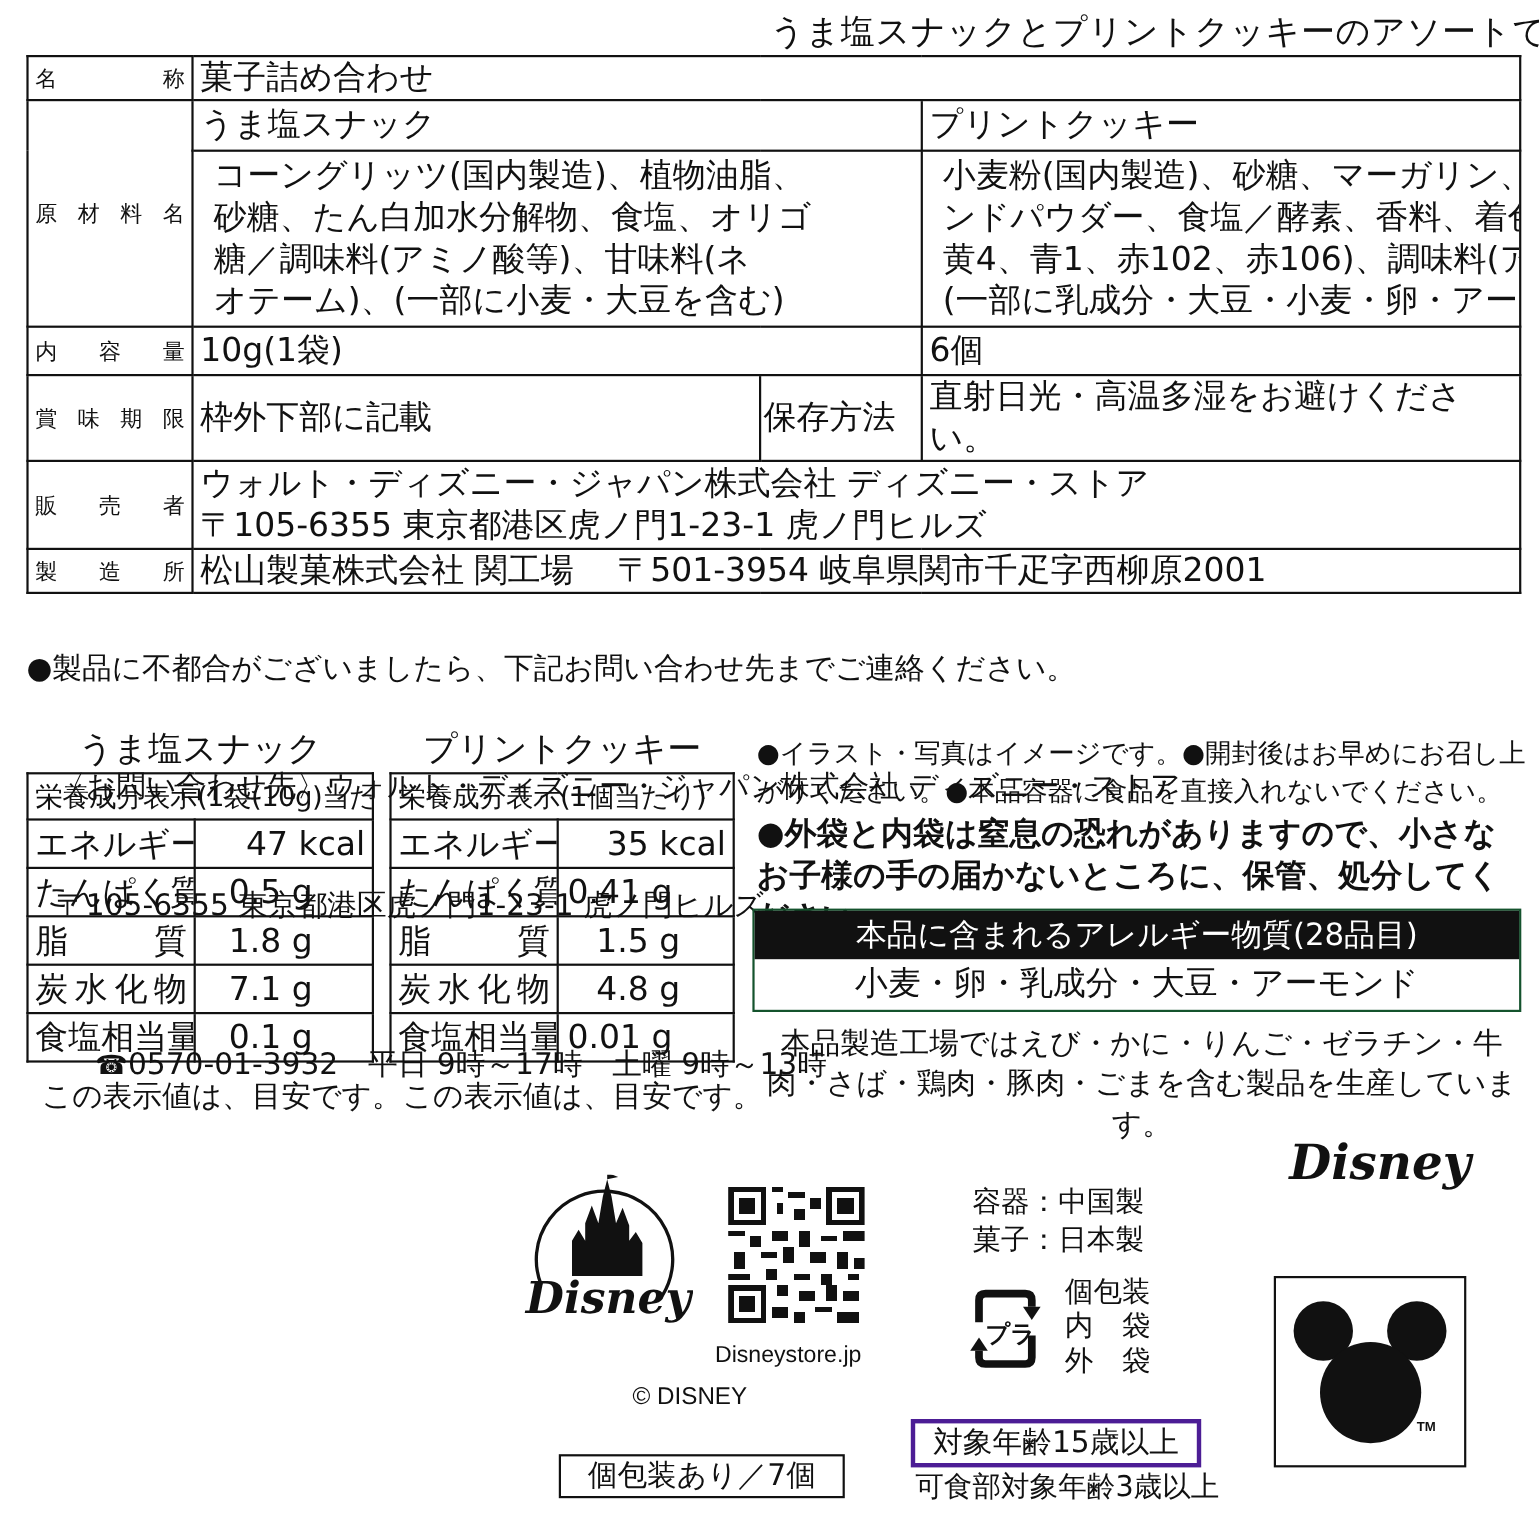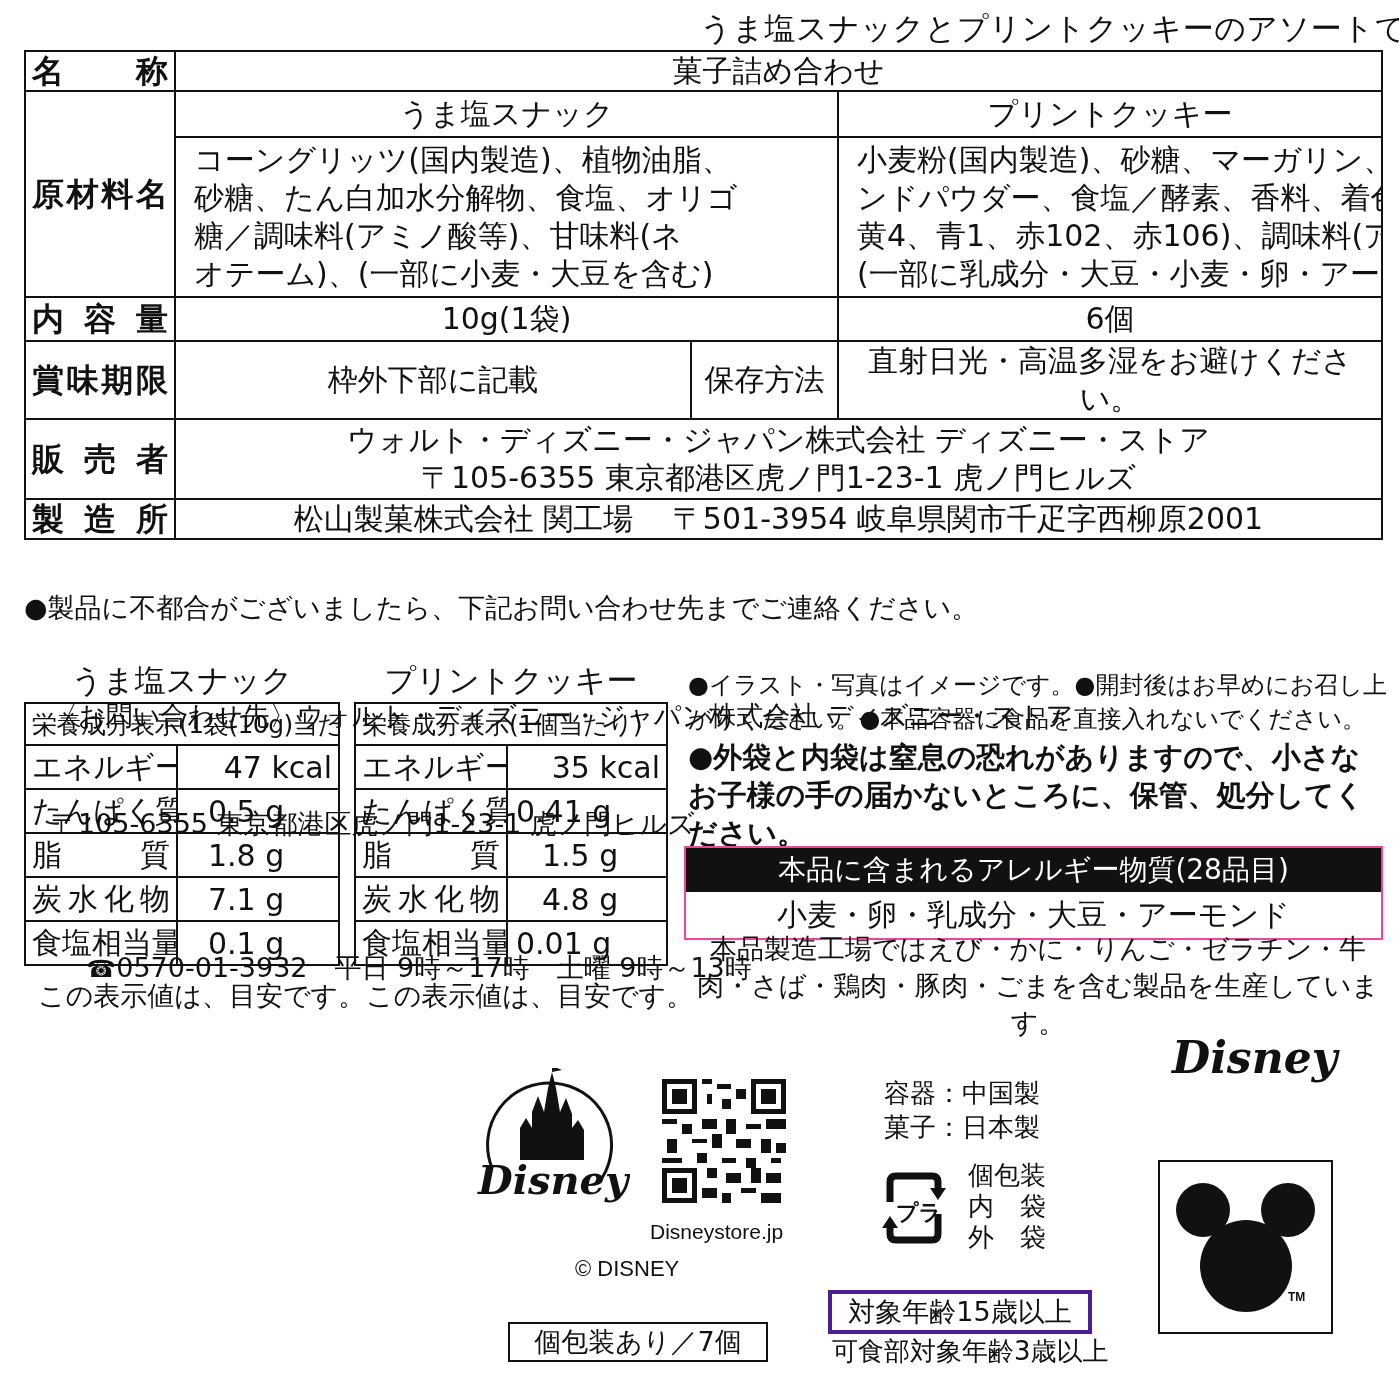--- a/index.html
+++ b/index.html
@@ -4,36 +4,36 @@
 <style>
   html, body { margin:0; padding:0; background:#ffffff; }
   body { width:1399px; height:1399px; position:relative; overflow:hidden;
          font-family:"DejaVu Sans", "Liberation Sans", sans-serif; color:#111; }
   .abs { position:absolute; }
   .hdr-title { left:0; width:1399px; top:8px; text-align:right; font-size:31px; letter-spacing:0.5px;padding-left:40px; }
 
   
   table.main { position:absolute; left:24px; top:50px; width:1359px; border-collapse:collapse; table-layout:fixed; }
   table.main td { border:2px solid #111; padding:0 6px; font-size:30px; line-height:38px; vertical-align:middle; }
-  table.main td.lbl { width:136px; text-align:justify; text-align-last:justify; font-size:32px; padding:0 6px;font-weight:bold; }
-  .center { text-align:center; }
+  table.main td.lbl { width:136px; text-align:justify; text-align-last:justify; font-size:20px; padding:0 6px; }
+  .center { }
   .ing { font-size:28.5px; line-height:38px; padding:2px 18px !important; white-space:nowrap; overflow:hidden; }
 
   .notice { left:24px; top:518px; font-size:27px; line-height:36px; white-space:pre; }
 
   .sec-title { font-size:31px; text-align:center; }
   table.nut { position:absolute; border-collapse:collapse; table-layout:fixed; }
   table.nut td { border:2px solid #111; height:42px; font-size:30px; padding:0 6px; white-space:nowrap; overflow:hidden; }
   table.nut td.head { font-size:25px; height:40px; letter-spacing:-0.5px; }
   table.nut td.k { text-align:justify; text-align-last:justify; }
   .nut-note { font-size:27px; }
 
   .warn { left:688px; top:668px; width:700px; font-size:24px; line-height:34px; }
   .warn-bold { left:688px; top:738px; width:700px; font-size:29px; line-height:38px; font-weight:bold; }
-  .allergy { left:684px; top:826px; width:695px; border:2px solid #ec4899;margin-top:20px; }
+  .allergy { left:684px; top:826px; width:695px; border:2px solid #14532d; }
   .allergy .bar { background:#111; color:#fff; text-align:center; font-size:28px; height:44px; line-height:44px; }
   .allergy .list { text-align:center; font-size:30px; height:46px; line-height:46px; }
   .factory { left:688px; top:930px; width:700px; text-align:center; font-size:27px; line-height:37px; }
 
   .origin { left:884px; top:1076px; font-size:26px; line-height:34px; }
   .pkg-labels { left:968px; top:1160px; font-size:26px; line-height:31px; }
   .pkg-labels div { width:78px; text-align:justify; text-align-last:justify; }
   .site { left:650px; top:1220px; font-size:21px; font-family:"Liberation Sans", sans-serif; }
   .copy { left:575px; top:1256px; font-size:22px; font-family:"Liberation Sans", sans-serif; }
   .indiv-box { left:508px; top:1322px; width:256px; height:36px; border:2px solid #111; font-size:27px; text-align:center; line-height:36px; }

